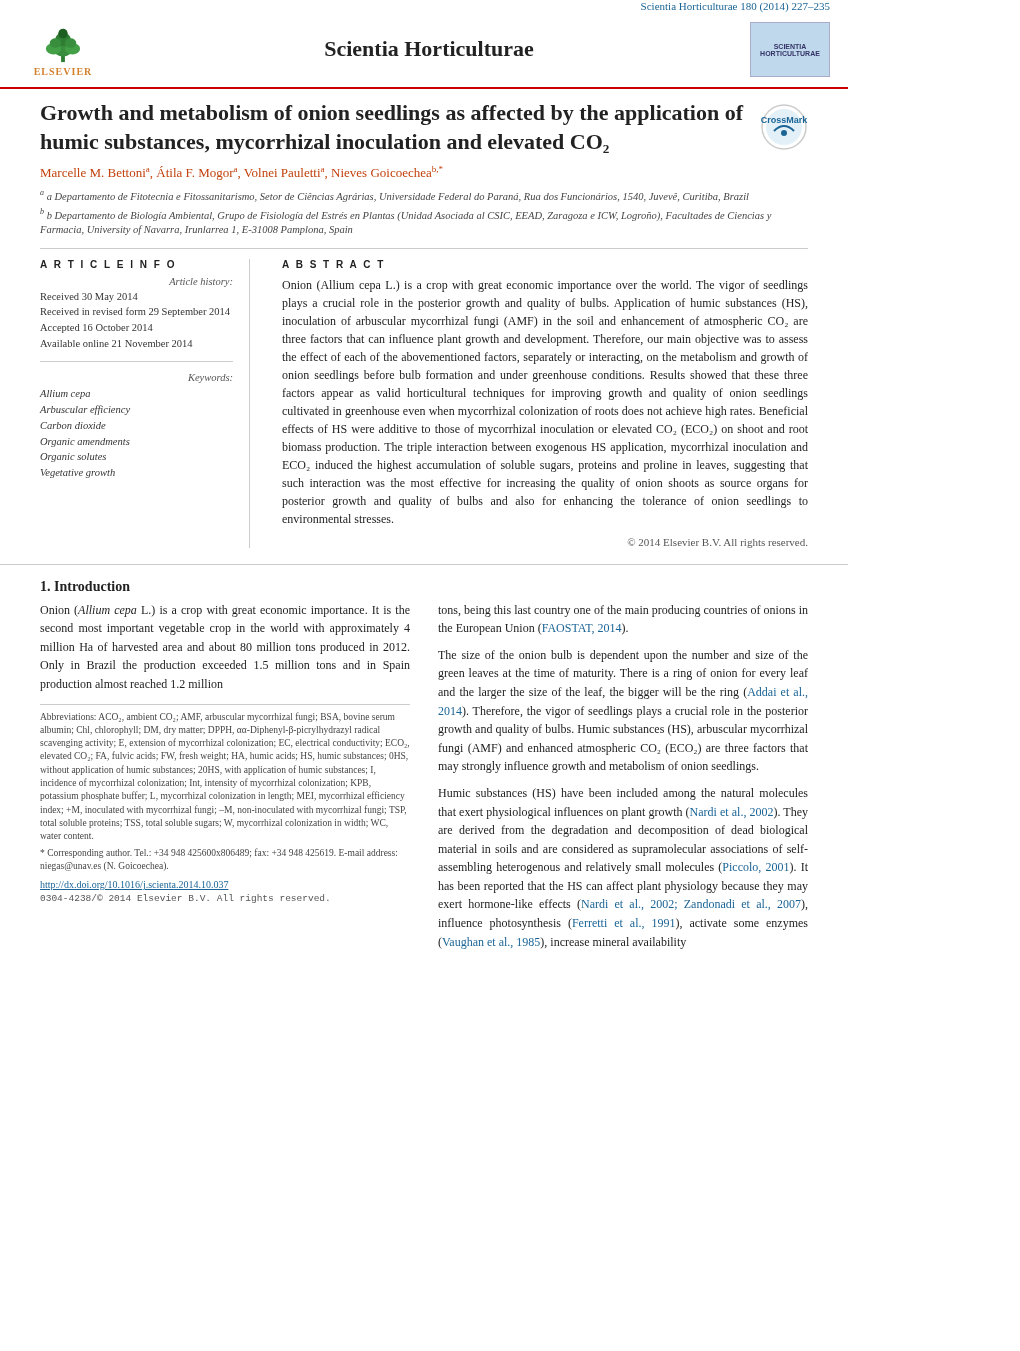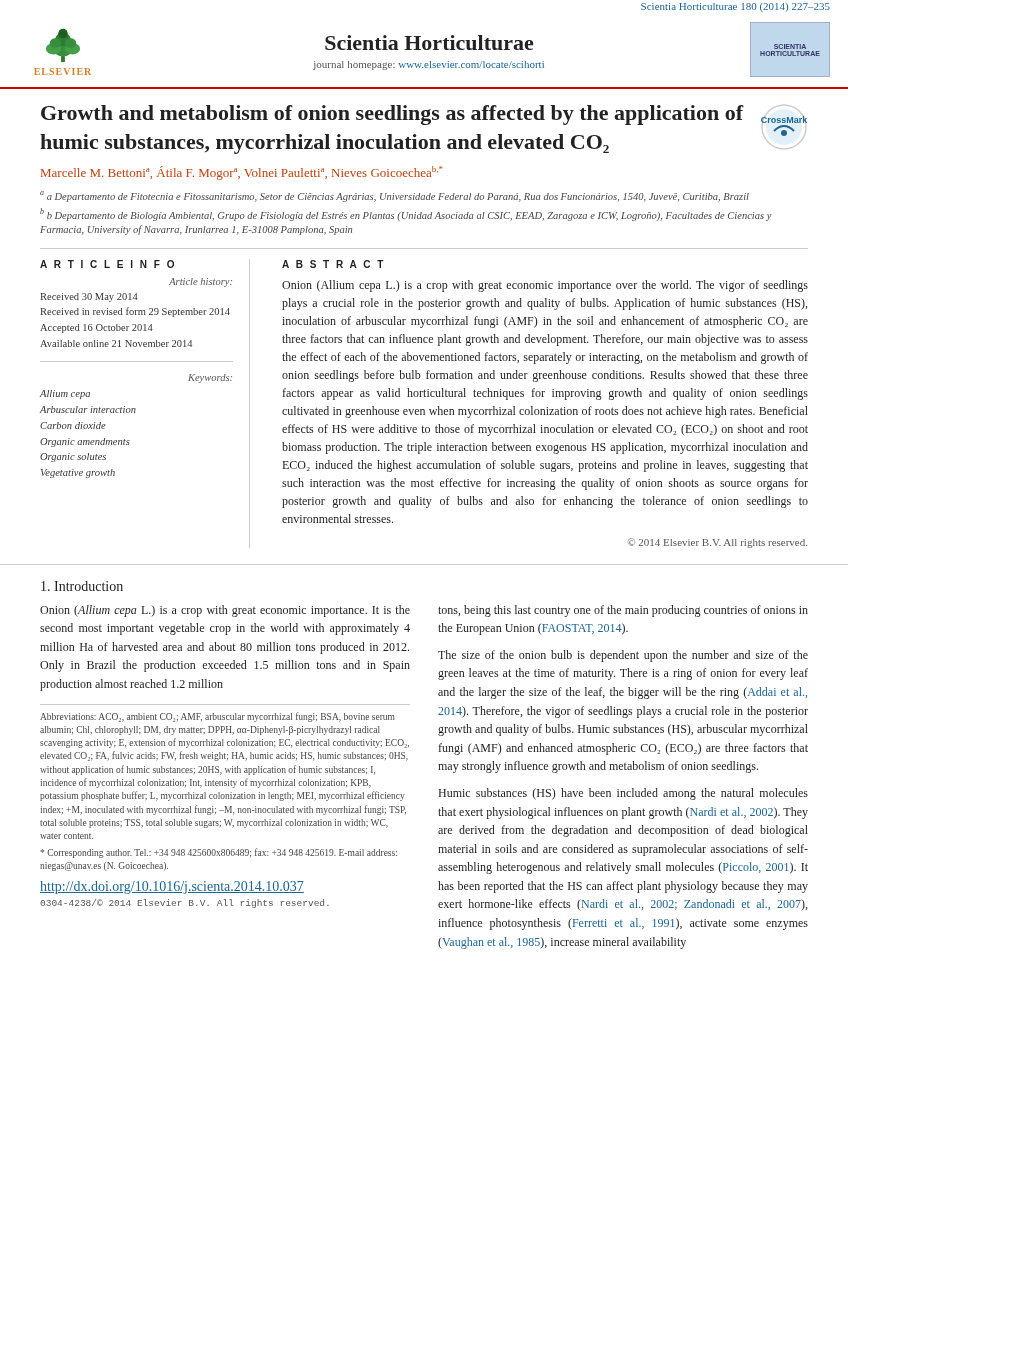--- a/index.html
+++ b/index.html
@@ -206,21 +206,21 @@
     }
     .body-two-col {
       display: flex;
       gap: 28px;
     }
     .body-col {
       flex: 1;
     }
     .section-title {
       font-size: 14px;
-      font-weight: normal;
+      font-weight: bold;
       color: #222;
       margin-bottom: 6px;
       margin-top: 4px;
     }
     .body-text {
       font-size: 12px;
       color: #222;
       line-height: 1.55;
       text-align: justify;
       margin-bottom: 8px;
@@ -234,21 +234,21 @@
       margin-top: 10px;
       padding-top: 6px;
     }
     .footnote-text {
       font-size: 9.5px;
       color: #444;
       line-height: 1.4;
       margin-bottom: 3px;
     }
     .doi-line {
-      font-size: 14px;
+      font-size: 10px;
       color: #1a6496;
       margin-top: 6px;
     }
     .footer-line {
       font-size: 9.5px;
       color: #555;
       margin-top: 3px;
       font-family: Liberation Mono, monospace;
     }
     
@@ -274,26 +274,20 @@
           <ellipse cx="30" cy="14" rx="8" ry="7" fill="#2e7d32"></ellipse>
           <ellipse cx="22" cy="18" rx="6" ry="5" fill="#388e3c"></ellipse>
           <ellipse cx="38" cy="18" rx="6" ry="5" fill="#388e3c"></ellipse>
           <ellipse cx="30" cy="8" rx="5" ry="5" fill="#1b5e20"></ellipse>
         </svg>
         <div class="elsevier-label">ELSEVIER</div>
       </div>
 
       <div class="journal-center">
         <div class="journal-title-main">Scientia Horticulturae</div>
-        <div class="journal-homepage-line">
-          <span>journal homepage:</span>
-          <a class="journal-homepage-link" href="#">
-            <span>www.elsevier.com/locate/scihorti</span>
-          </a>
-        </div>
       </div>
 
       <div class="journal-logo-right">
         <span style="font-size:7px; color:#336; font-family:Arial;">SCIENTIA<br>HORTICULTURAE</span>
       </div>
 
     </div>
   </div>
 
   <div class="article-content">
@@ -333,21 +327,21 @@
         <div class="article-info-item">Received 30 May 2014</div>
         <div class="article-info-item">Received in revised form 29 September 2014</div>
         <div class="article-info-item">Accepted 16 October 2014</div>
         <div class="article-info-item">Available online 21 November 2014</div>
 
         <hr class="divider-line">
 
         <div class="keywords-block">
           <div class="article-info-subhead">Keywords:</div>
           <div class="keyword-item">Allium cepa</div>
-          <div class="keyword-item">Arbuscular interaction</div>
+          <div class="keyword-item">Arbuscular efficiency</div>
           <div class="keyword-item">Carbon dioxide</div>
           <div class="keyword-item">Organic amendments</div>
           <div class="keyword-item">Organic solutes</div>
           <div class="keyword-item">Vegetative growth</div>
         </div>
       </div>
 
       <div class="abstract-col">
         <div class="section-heading">A B S T R A C T</div>
         <div class="abstract-text">Onion (Allium cepa L.) is a crop with great economic importance over the world. The vigor of seedlings plays a crucial role in the posterior growth and quality of bulbs. Application of humic substances (HS), inoculation of arbuscular mycorrhizal fungi (AMF) in the soil and enhancement of atmospheric CO₂ are three factors that can influence plant growth and development. Therefore, our main objective was to assess the effect of each of the abovementioned factors, separately or interacting, on the metabolism and growth of onion seedlings before bulb formation and under greenhouse conditions. Results showed that these three factors appear as valid horticultural techniques for improving growth and quality of onion seedlings cultivated in greenhouse even when mycorrhizal colonization of roots does not achieve high rates. Beneficial effects of HS were additive to those of mycorrhizal inoculation or elevated CO₂ (ECO₂) on shoot and root biomass production. The triple interaction between exogenous HS application, mycorrhizal inoculation and ECO₂ induced the highest accumulation of soluble sugars, proteins and proline in leaves, suggesting that such interaction was the most effective for increasing the quality of onion shoots as source organs for posterior growth and quality of bulbs and also for enhancing the tolerance of onion seedlings to environmental stresses.</div>

